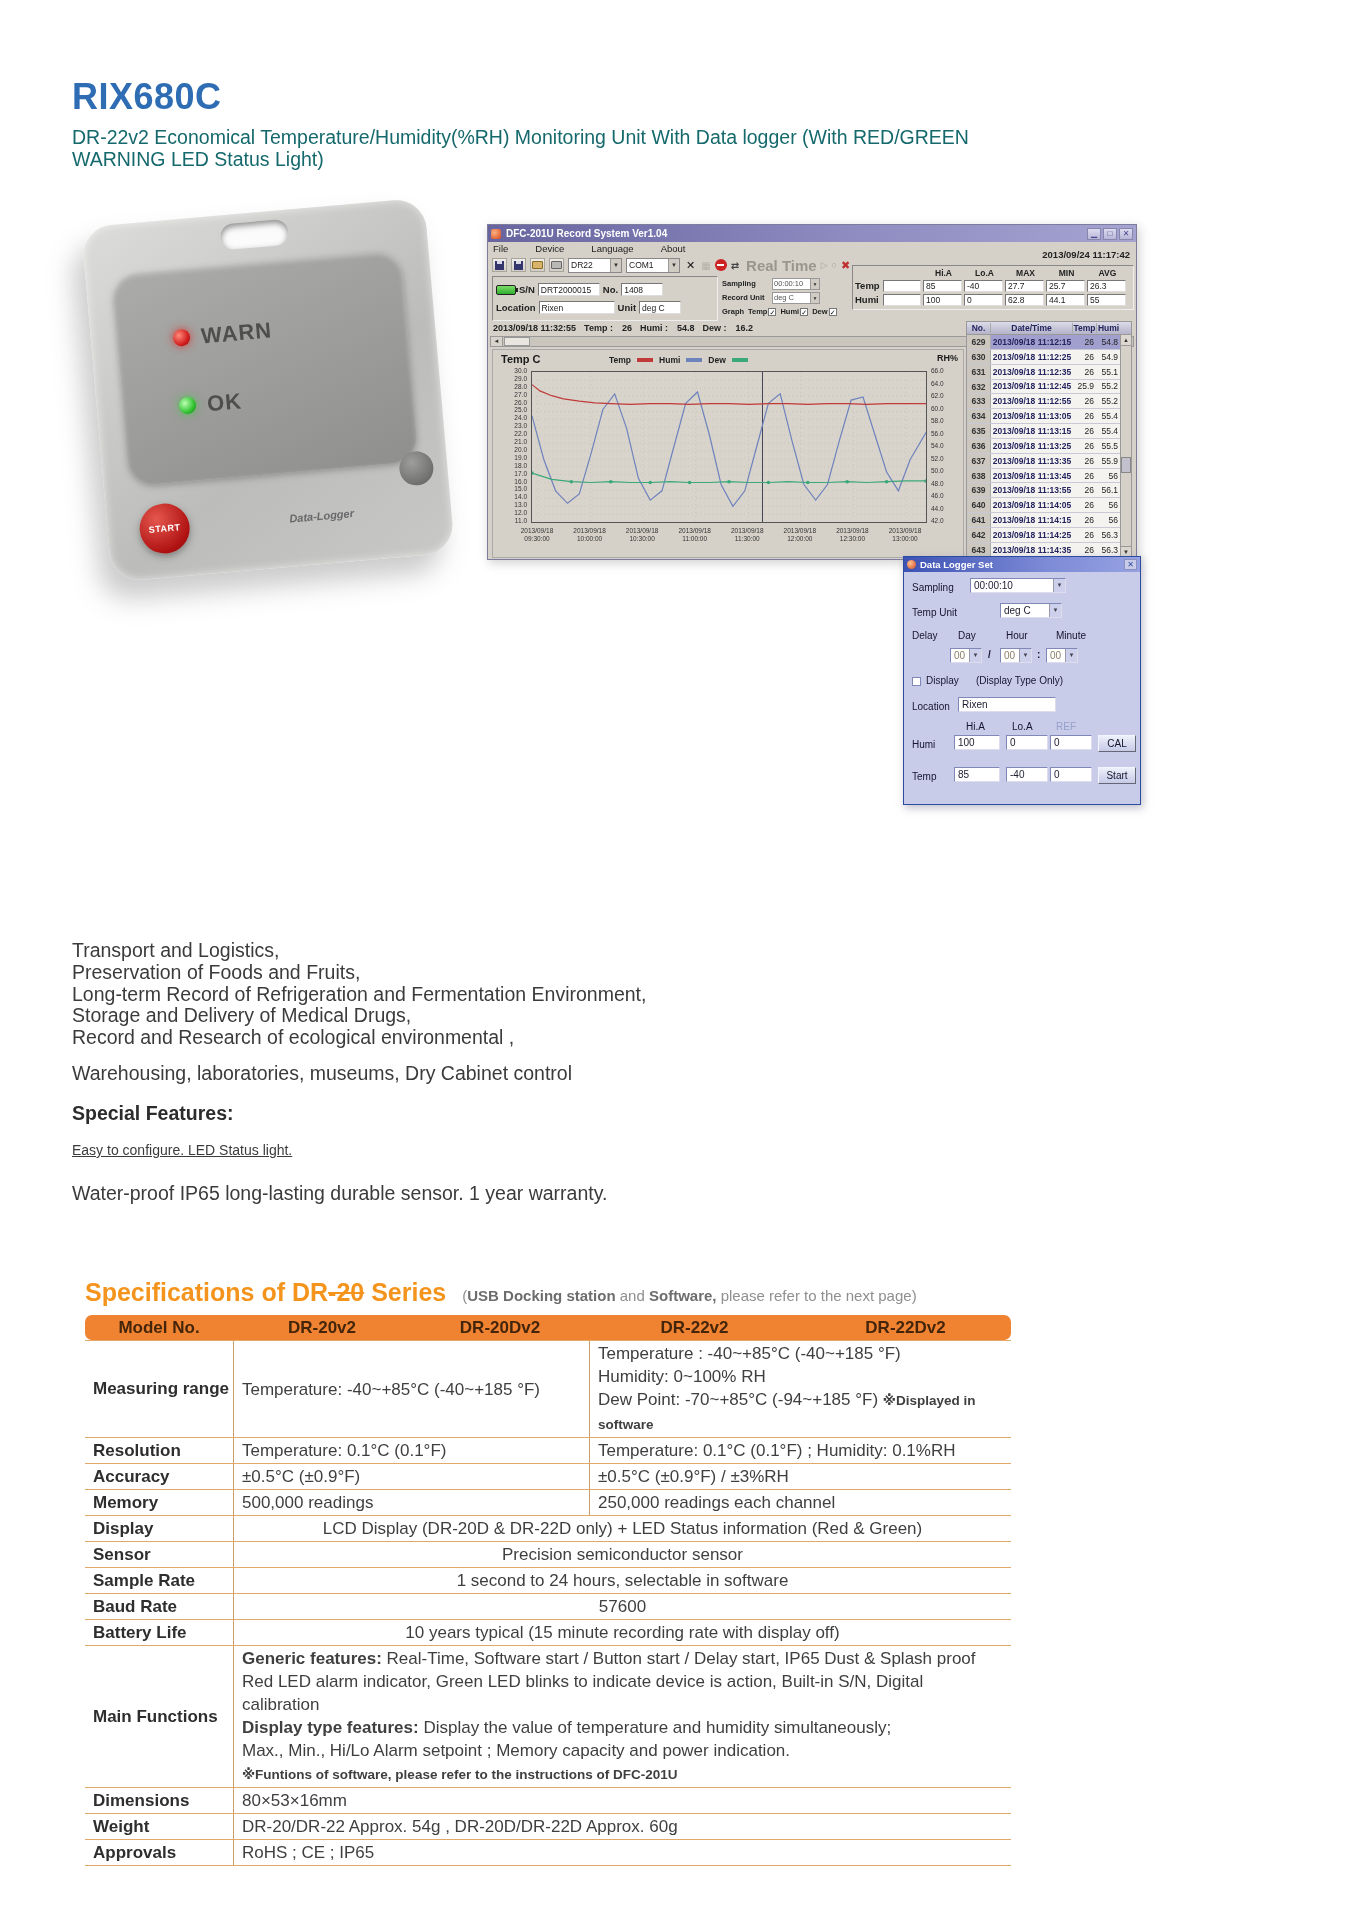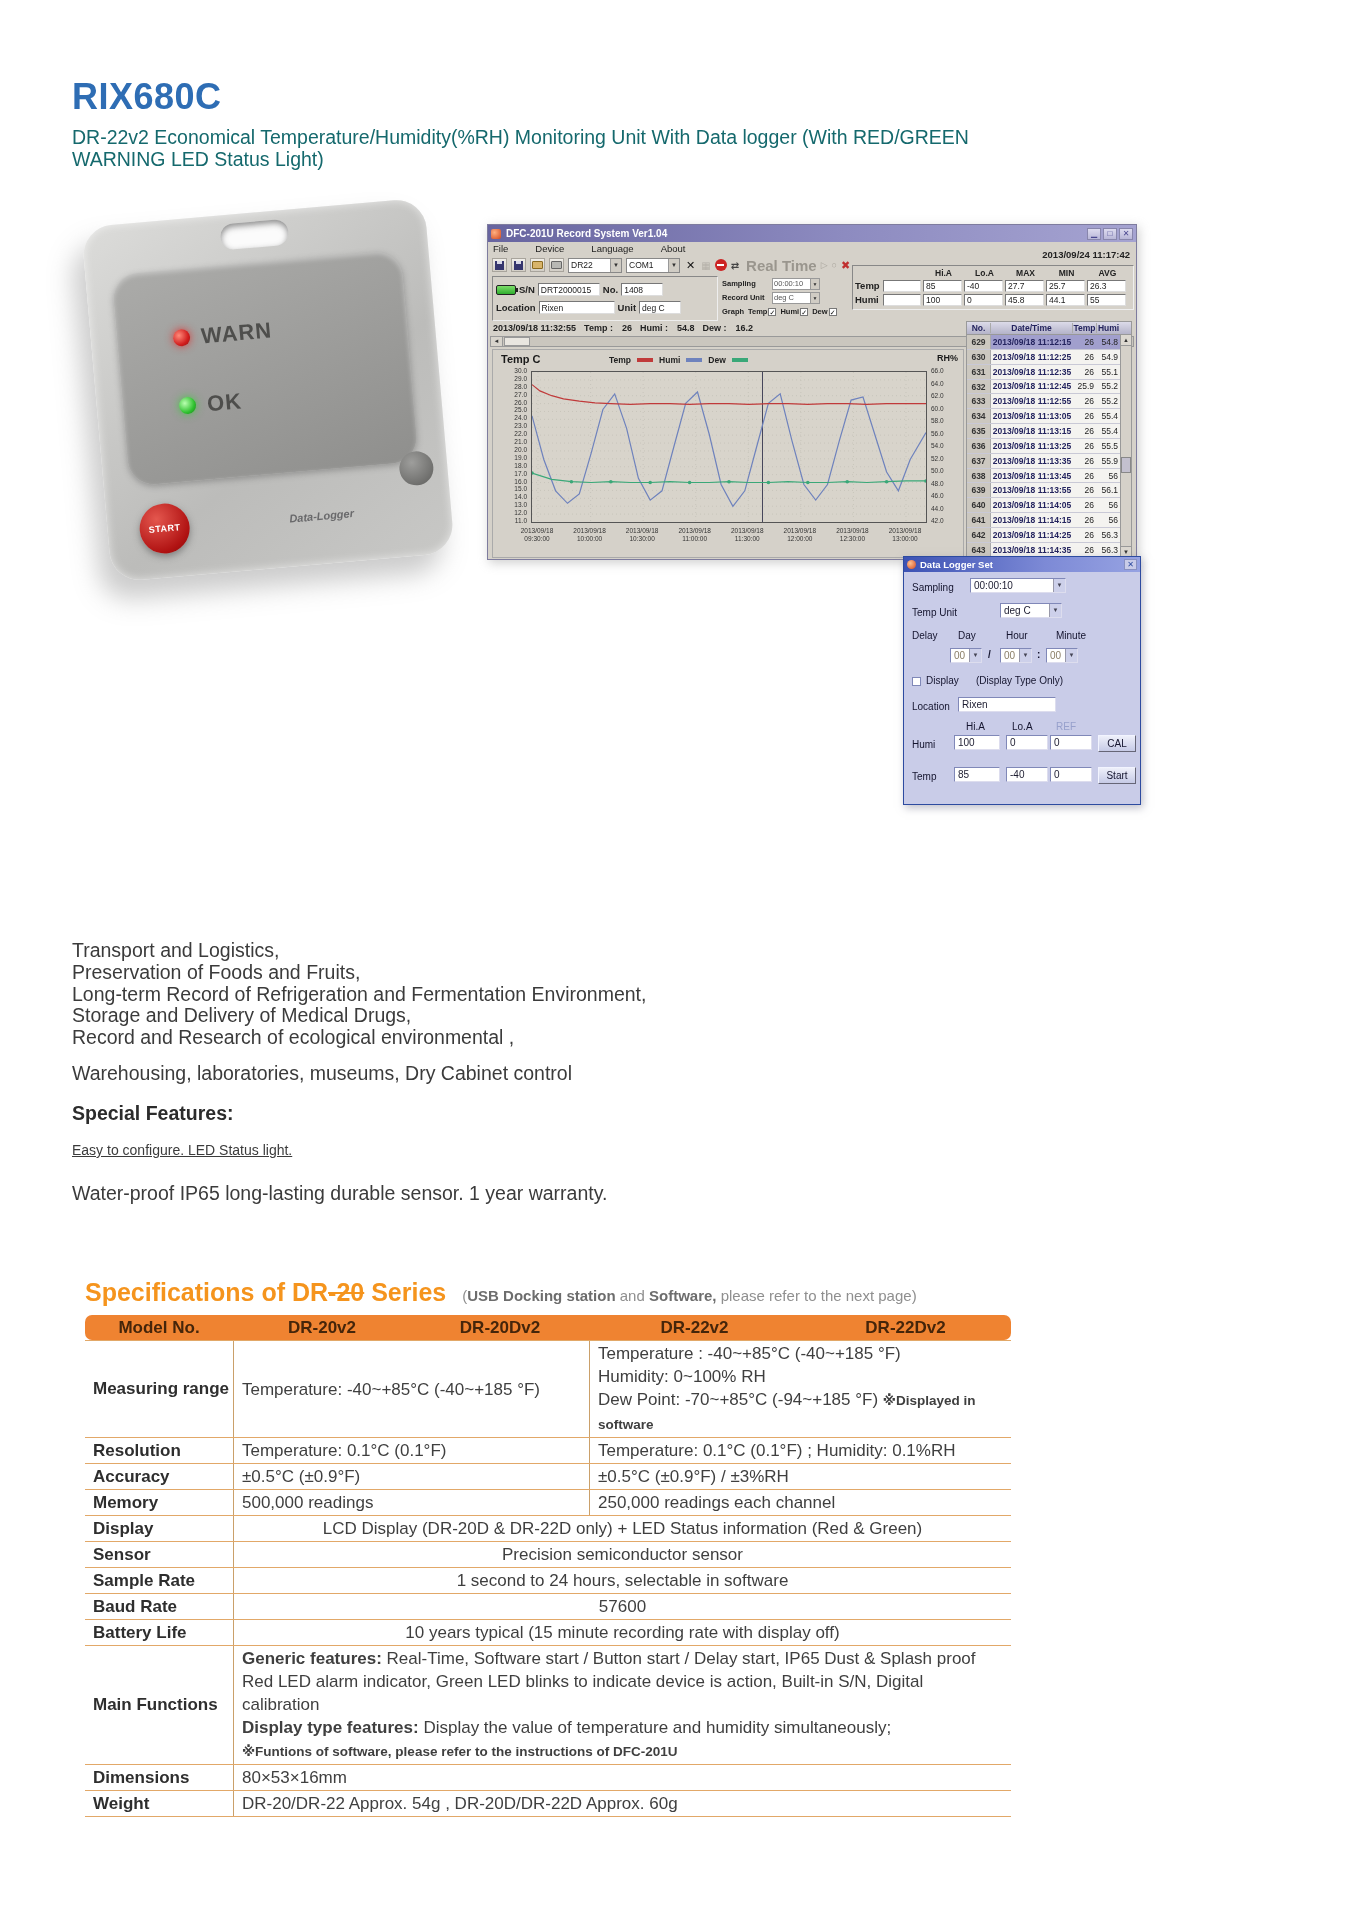--- a/index.html
+++ b/index.html
@@ -256,21 +256,21 @@
           <span class="stats-box">-40</span>
           <span class="stats-box">27.7</span>
           <span class="stats-box">25.7</span>
           <span class="stats-box">26.3</span>
         </div>
         <div class="stats-row">
           <span class="stats-label">Humi</span>
           <span class="stats-box stats-cur"></span>
           <span class="stats-box">100</span>
           <span class="stats-box">0</span>
-          <span class="stats-box">45.8</span>
+          <span class="stats-box">62.8</span>
           <span class="stats-box">44.1</span>
           <span class="stats-box">55</span>
         </div>
       </div>
 
     <div class="sw-info">
       <div class="info-row">
         <span class="battery"></span>
         <span class="info-lab">S/N</span>
         <span class="info-box b-sn">DRT2000015</span>
@@ -718,30 +718,37 @@
         <div class="spec-cell align-center" style="width: 778px;">
           <div class="spec-line"><span>10 years typical (15 minute recording rate with display off)</span></div>
         </div>
       </div>
       <div class="spec-row">
         <div class="spec-label">Main Functions</div>
         <div class="spec-cell" style="width: 778px;">
           <div class="spec-line"><span class="seg-b ">Generic features:</span><span> Real-Time, Software start / Button start / Delay start, IP65 Dust &amp; Splash proof</span></div>
           <div class="spec-line"><span>Red LED alarm indicator, Green LED blinks to indicate device is action, Built-in S/N, Digital calibration</span></div>
           <div class="spec-line"><span class="seg-b ">Display type features:</span><span> Display the value of temperature and humidity simultaneously;</span></div>
+          <div class="spec-line"><span>Max., Min., Hi/Lo Alarm setpoint ; Memory capacity and power indication.</span></div>
           <div class="spec-line"><span class="seg-s">※Funtions of software, please refer to the instructions of DFC-201U</span></div>
         </div>
       </div>
       <div class="spec-row">
         <div class="spec-label">Dimensions</div>
         <div class="spec-cell" style="width: 778px;">
           <div class="spec-line"><span>80×53×16mm</span></div>
         </div>
       </div>
       <div class="spec-row">
         <div class="spec-label">Weight</div>
         <div class="spec-cell" style="width: 778px;">
           <div class="spec-line"><span>DR-20/DR-22 Approx. 54g , DR-20D/DR-22D Approx. 60g</span></div>
         </div>
       </div>
+      <div class="spec-row">
+        <div class="spec-label">Approvals</div>
+        <div class="spec-cell" style="width: 778px;">
+          <div class="spec-line"><span>RoHS ; CE ; IP65</span></div>
+        </div>
+      </div>
     </div>
 
 </div>
 
 </body></html>

